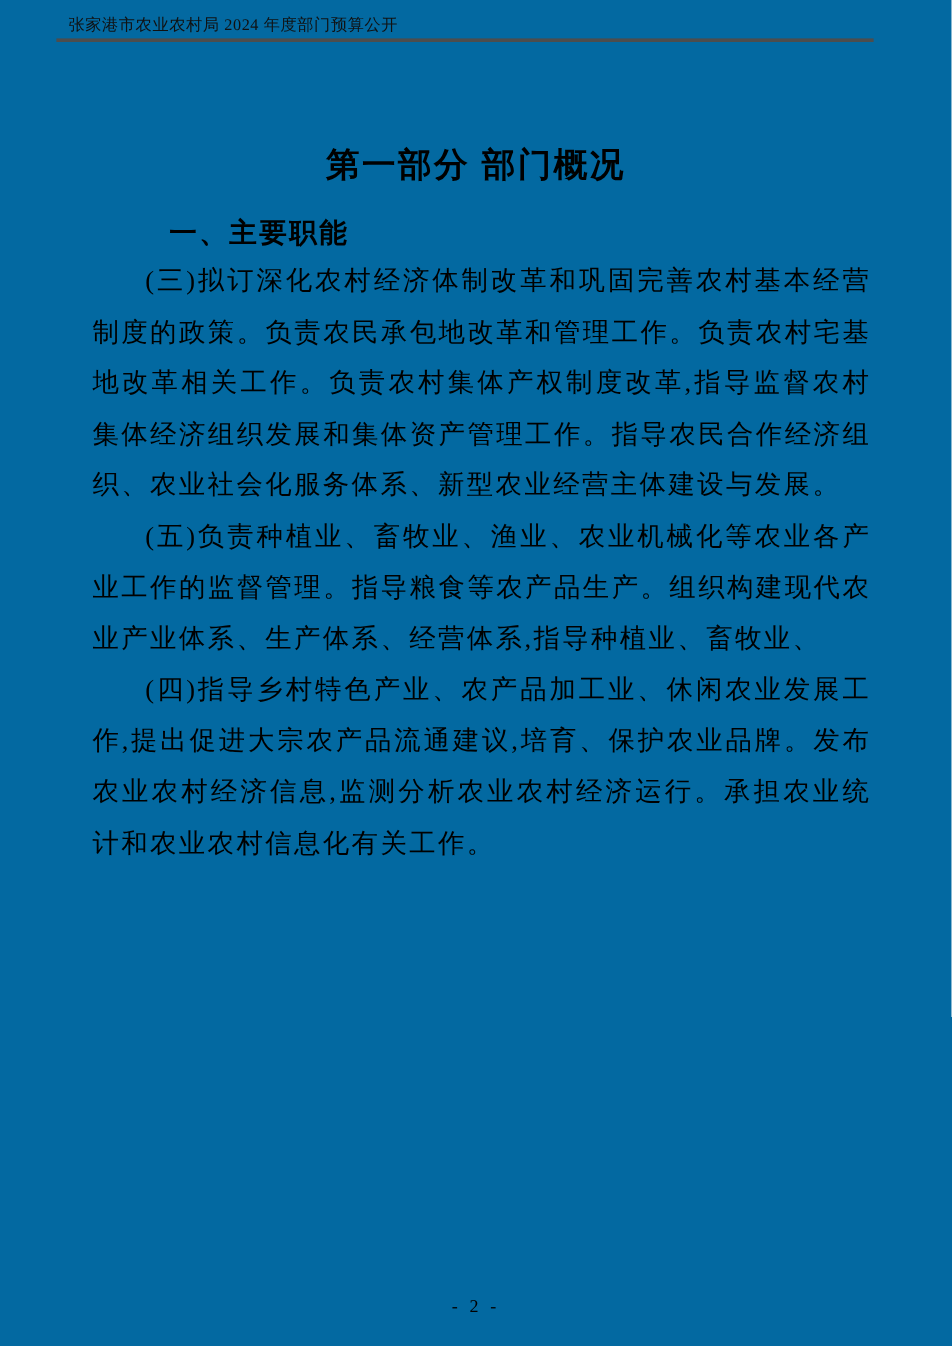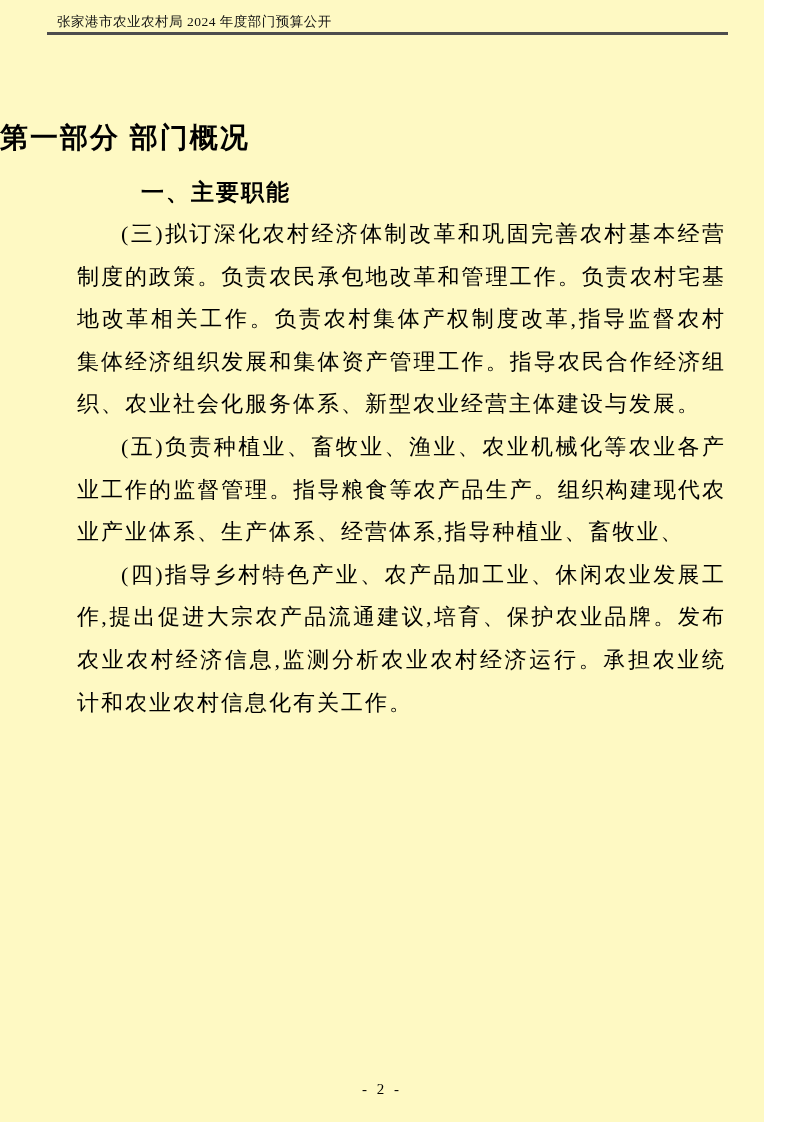--- a/index.html
+++ b/index.html
@@ -2,27 +2,26 @@
 <html><head>
 <meta charset="utf-8">
 <style>
   html, body {
     margin: 0;
     padding: 0;
     background: #ffffff;
   }
   .page {
     position: relative;
-    width: 724px;
+    width: 793px;
     height: 1122px;
-    background: #fef9c3;
+    background: #0369a1;
     overflow: hidden;
     color: #000000;
     font-family: "Liberation Serif", "DejaVu Serif", serif;
-    padding-left: 40px;
   }
   
   .page-header {
     position: absolute;
     left: 47px;
     top: 0;
     width: 681px;
     padding-top: 12px;
     padding-bottom: 2px;
     border-bottom: 3px solid #4d4d4d;
@@ -36,34 +35,35 @@
     letter-spacing: 0.5px;
     color: #111111;
   }
   
   .doc-title {
     position: absolute;
     top: 121px;
     left: 0;
     width: 100%;
     margin: 0;
+    text-align: center;
     font-family: "Liberation Sans", "DejaVu Sans", sans-serif;
     font-weight: bold;
     font-size: 28px;
     line-height: 34px;
     letter-spacing: 2px;
     color: #000000;
   }
   
   .section-heading {
     position: absolute;
     top: 181px;
     left: 141px;
     margin: 0;
-    font-family: Liberation Mono, monospace;
+    font-family: Liberation Sans, sans-serif;
     font-weight: bold;
     font-size: 23px;
     line-height: 27px;
     letter-spacing: 2px;
     color: #000000;
   }
   
   .body-text {
     position: absolute;
     top: 213px;

